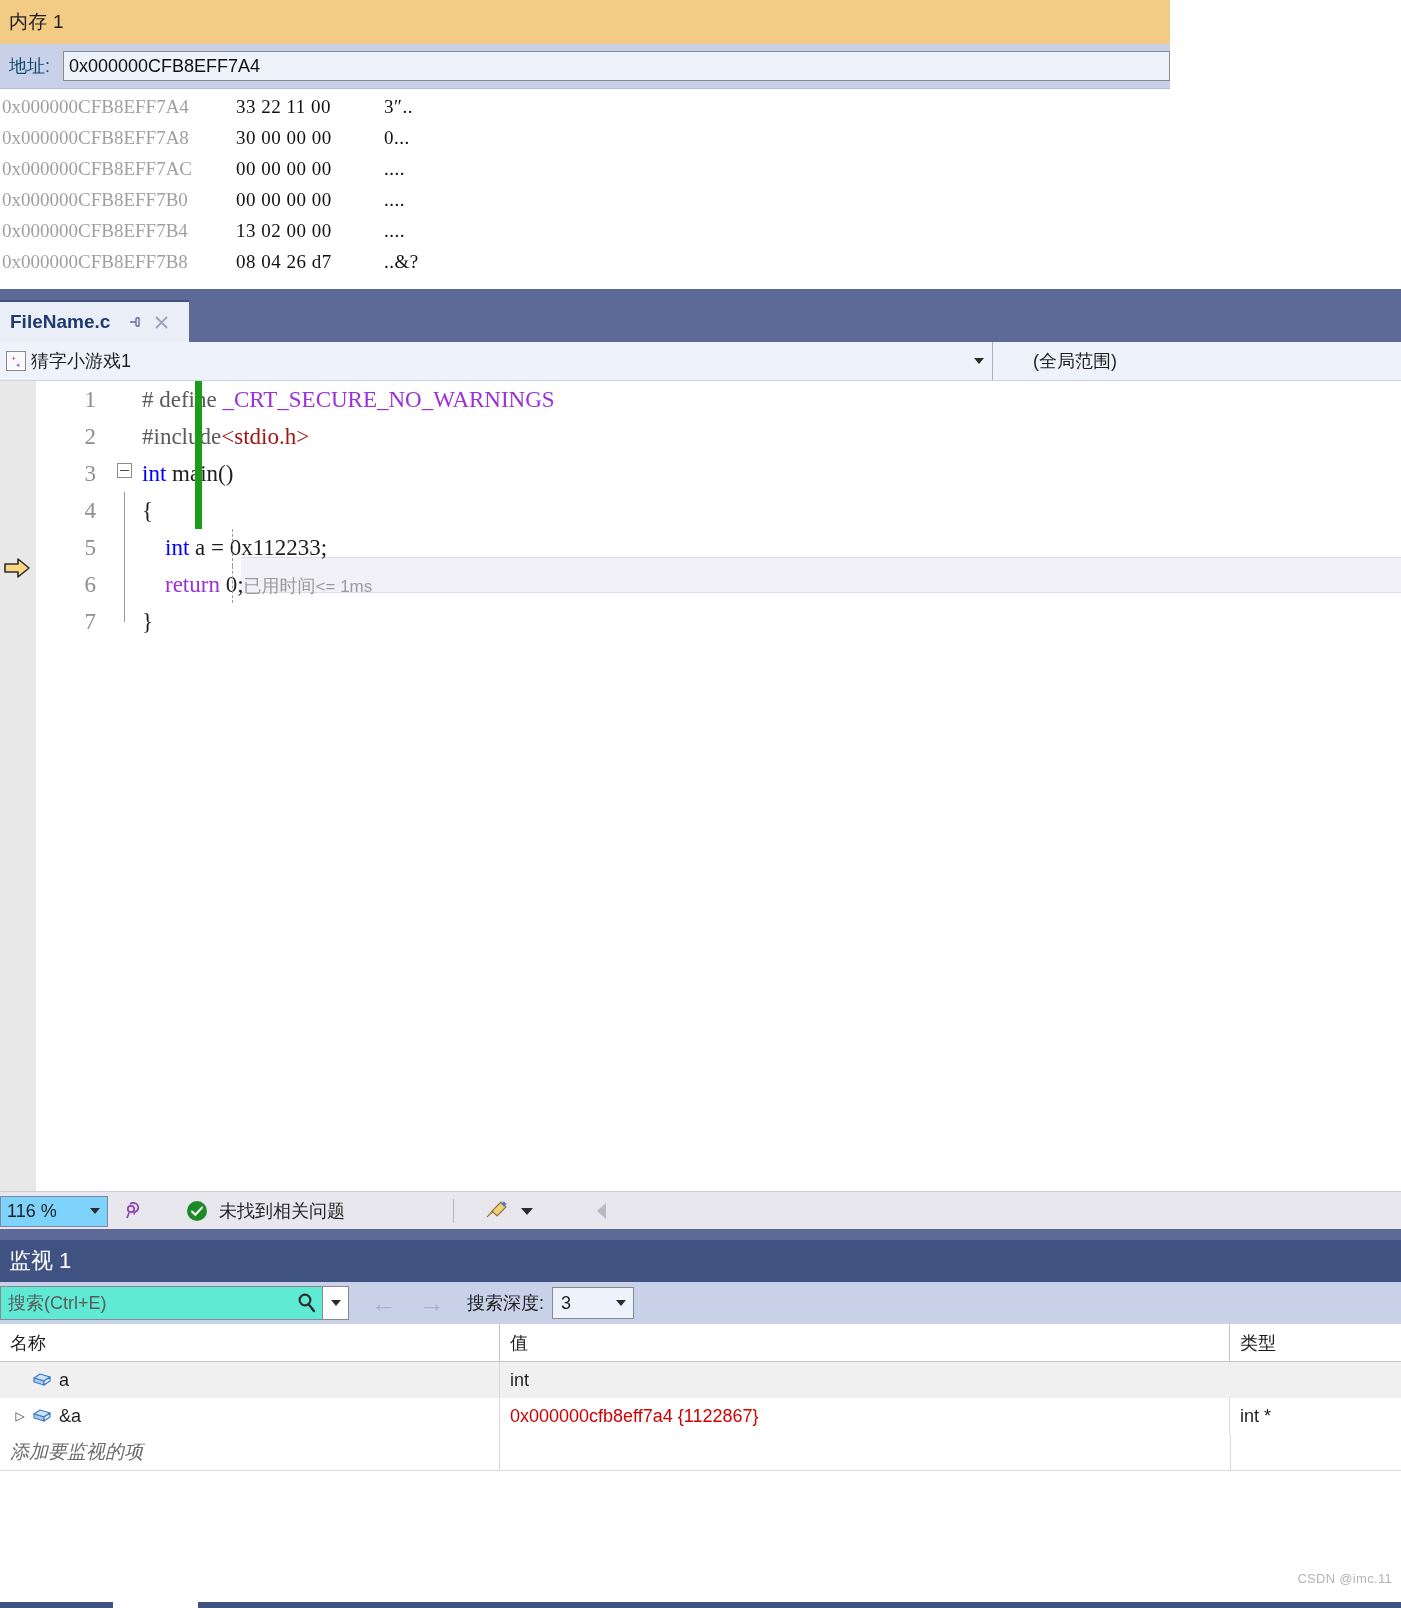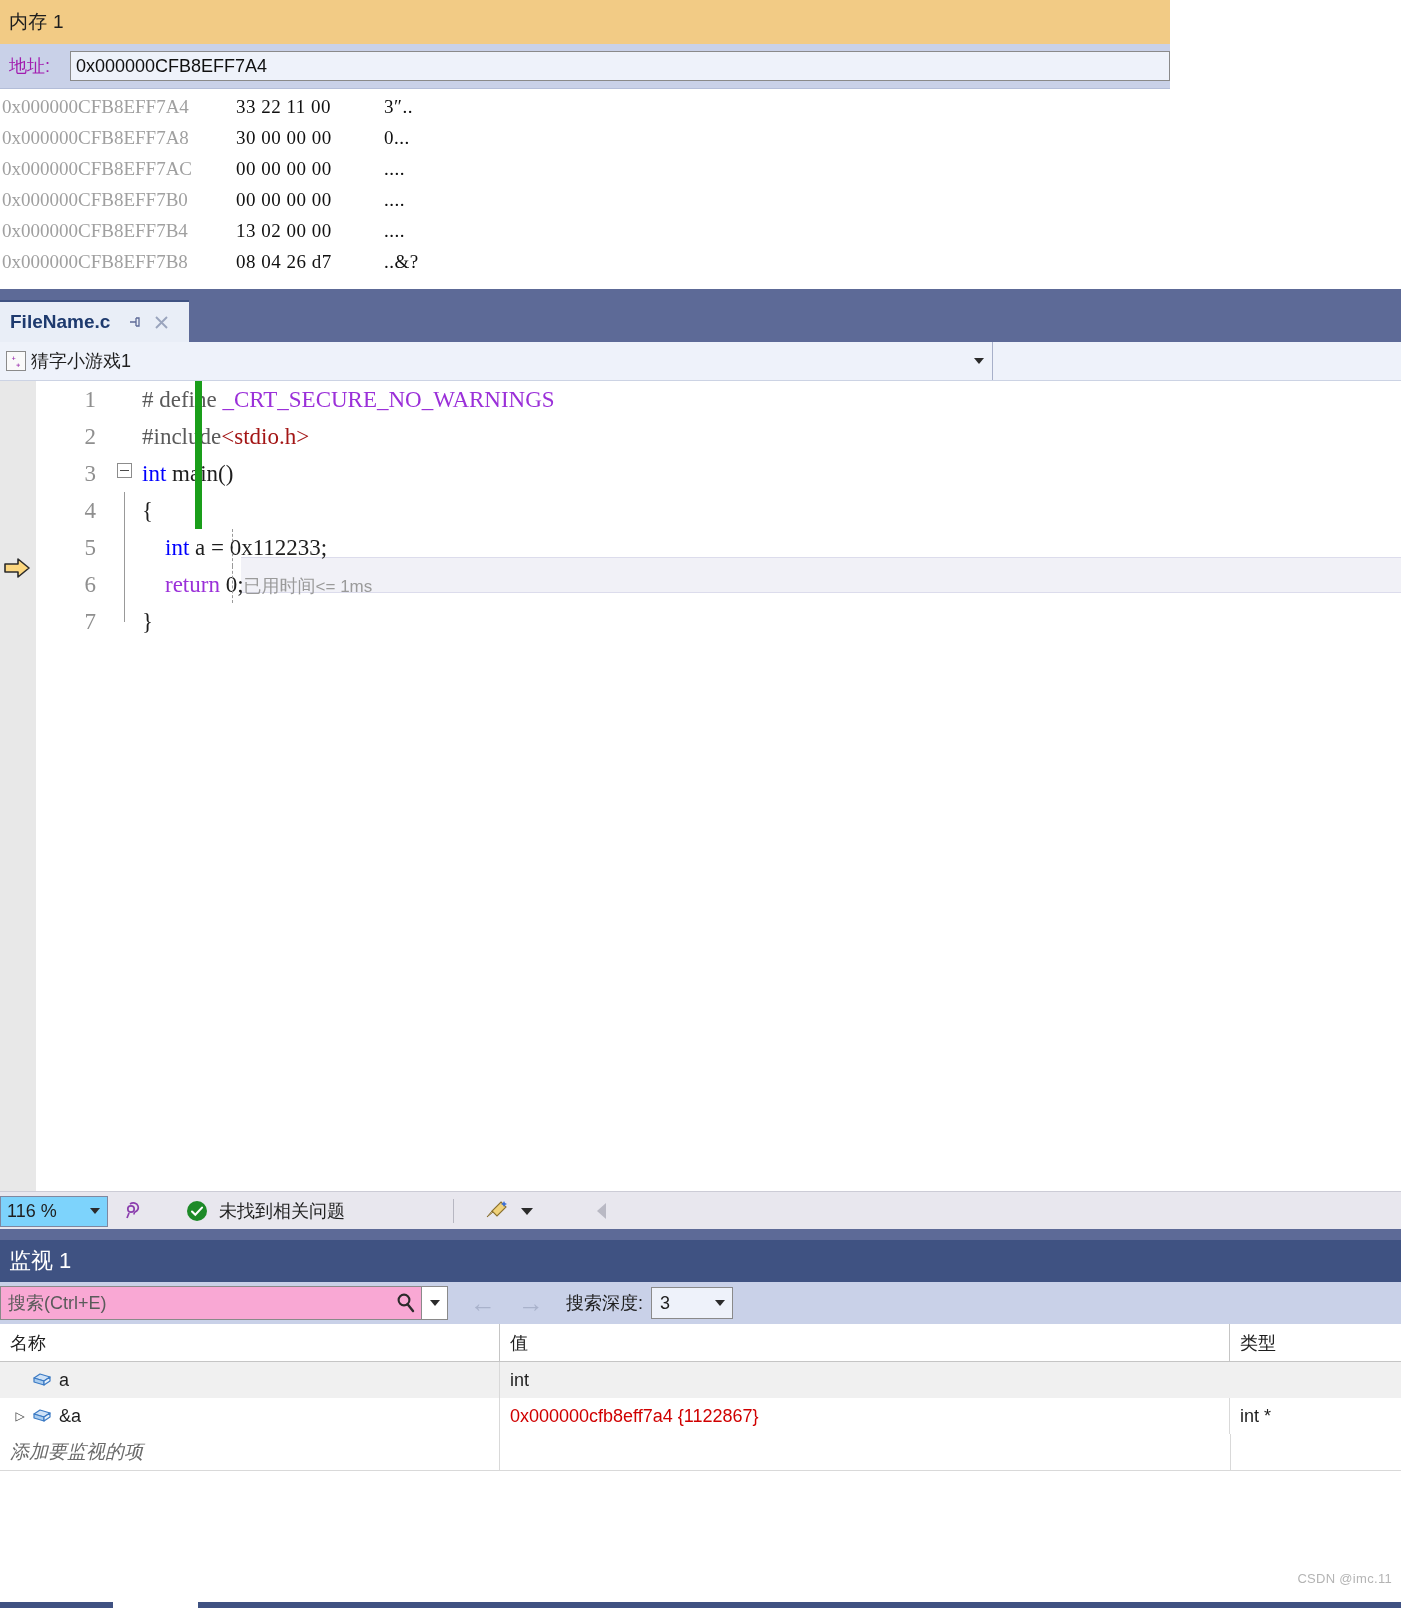--- a/index.html
+++ b/index.html
@@ -42,22 +42,22 @@
     height: 45px;
     background: #c9d1e8;
     display: flex;
     align-items: center;
     padding: 0 0 0 9px;
     box-sizing: border-box;
     border-bottom: 1px solid #b3bdd8;
   }
   #memory-address-label {
     font-size: 18px;
-    color: #a21caf;
-    margin-right: 20px;
+    color: #0c4a6e;
+    margin-right: 13px;
     white-space: nowrap;
   }
   #memory-address-input {
     flex: 1;
     height: 30px;
     background: #eef2fa;
     border: 1px solid #8a8a8a;
     font-family: "Liberation Sans", sans-serif;
     font-size: 18px;
     color: #101010;
@@ -394,23 +394,23 @@
     font-size: 22px;
   }
   #watch-toolbar {
     height: 42px;
     background: #c9d1e8;
     display: flex;
     align-items: center;
     box-sizing: border-box;
   }
   #watch-search-box {
-    width: 422px;
+    width: 323px;
     height: 34px;
-    background: #f9a8d4;
+    background: #5eead4;
     border: 1px solid #8a8a8a;
     display: flex;
     align-items: center;
     box-sizing: border-box;
     margin-left: 0;
   }
   #watch-search-placeholder {
     flex: 1;
     padding-left: 7px;
     font-size: 18px;
@@ -622,20 +622,23 @@
         </svg>
       </span>
     </div>
   </div>
 
   <div id="editor-navbar">
     <div id="nav-project-combo">
       <span id="nav-project-icon">⁺₊</span>
       <span id="nav-project-label">猜字小游戏1</span>
       <span class="combo-arrow"></span>
+    </div>
+    <div id="nav-scope-combo">
+      <span id="nav-scope-label">(全局范围)</span>
     </div>
   </div>
 
   <div id="editor-body">
     <div id="editor-indicator-margin">
       <span id="exec-arrow">
         <svg width="27" height="22" viewBox="0 0 27 22">
           <path d="M1 7h13V2l11 9-11 9v-5H1z" fill="#fcd77f" stroke="#2b2b2b" stroke-width="1.6" stroke-linejoin="round"></path>
         </svg>
       </span>

